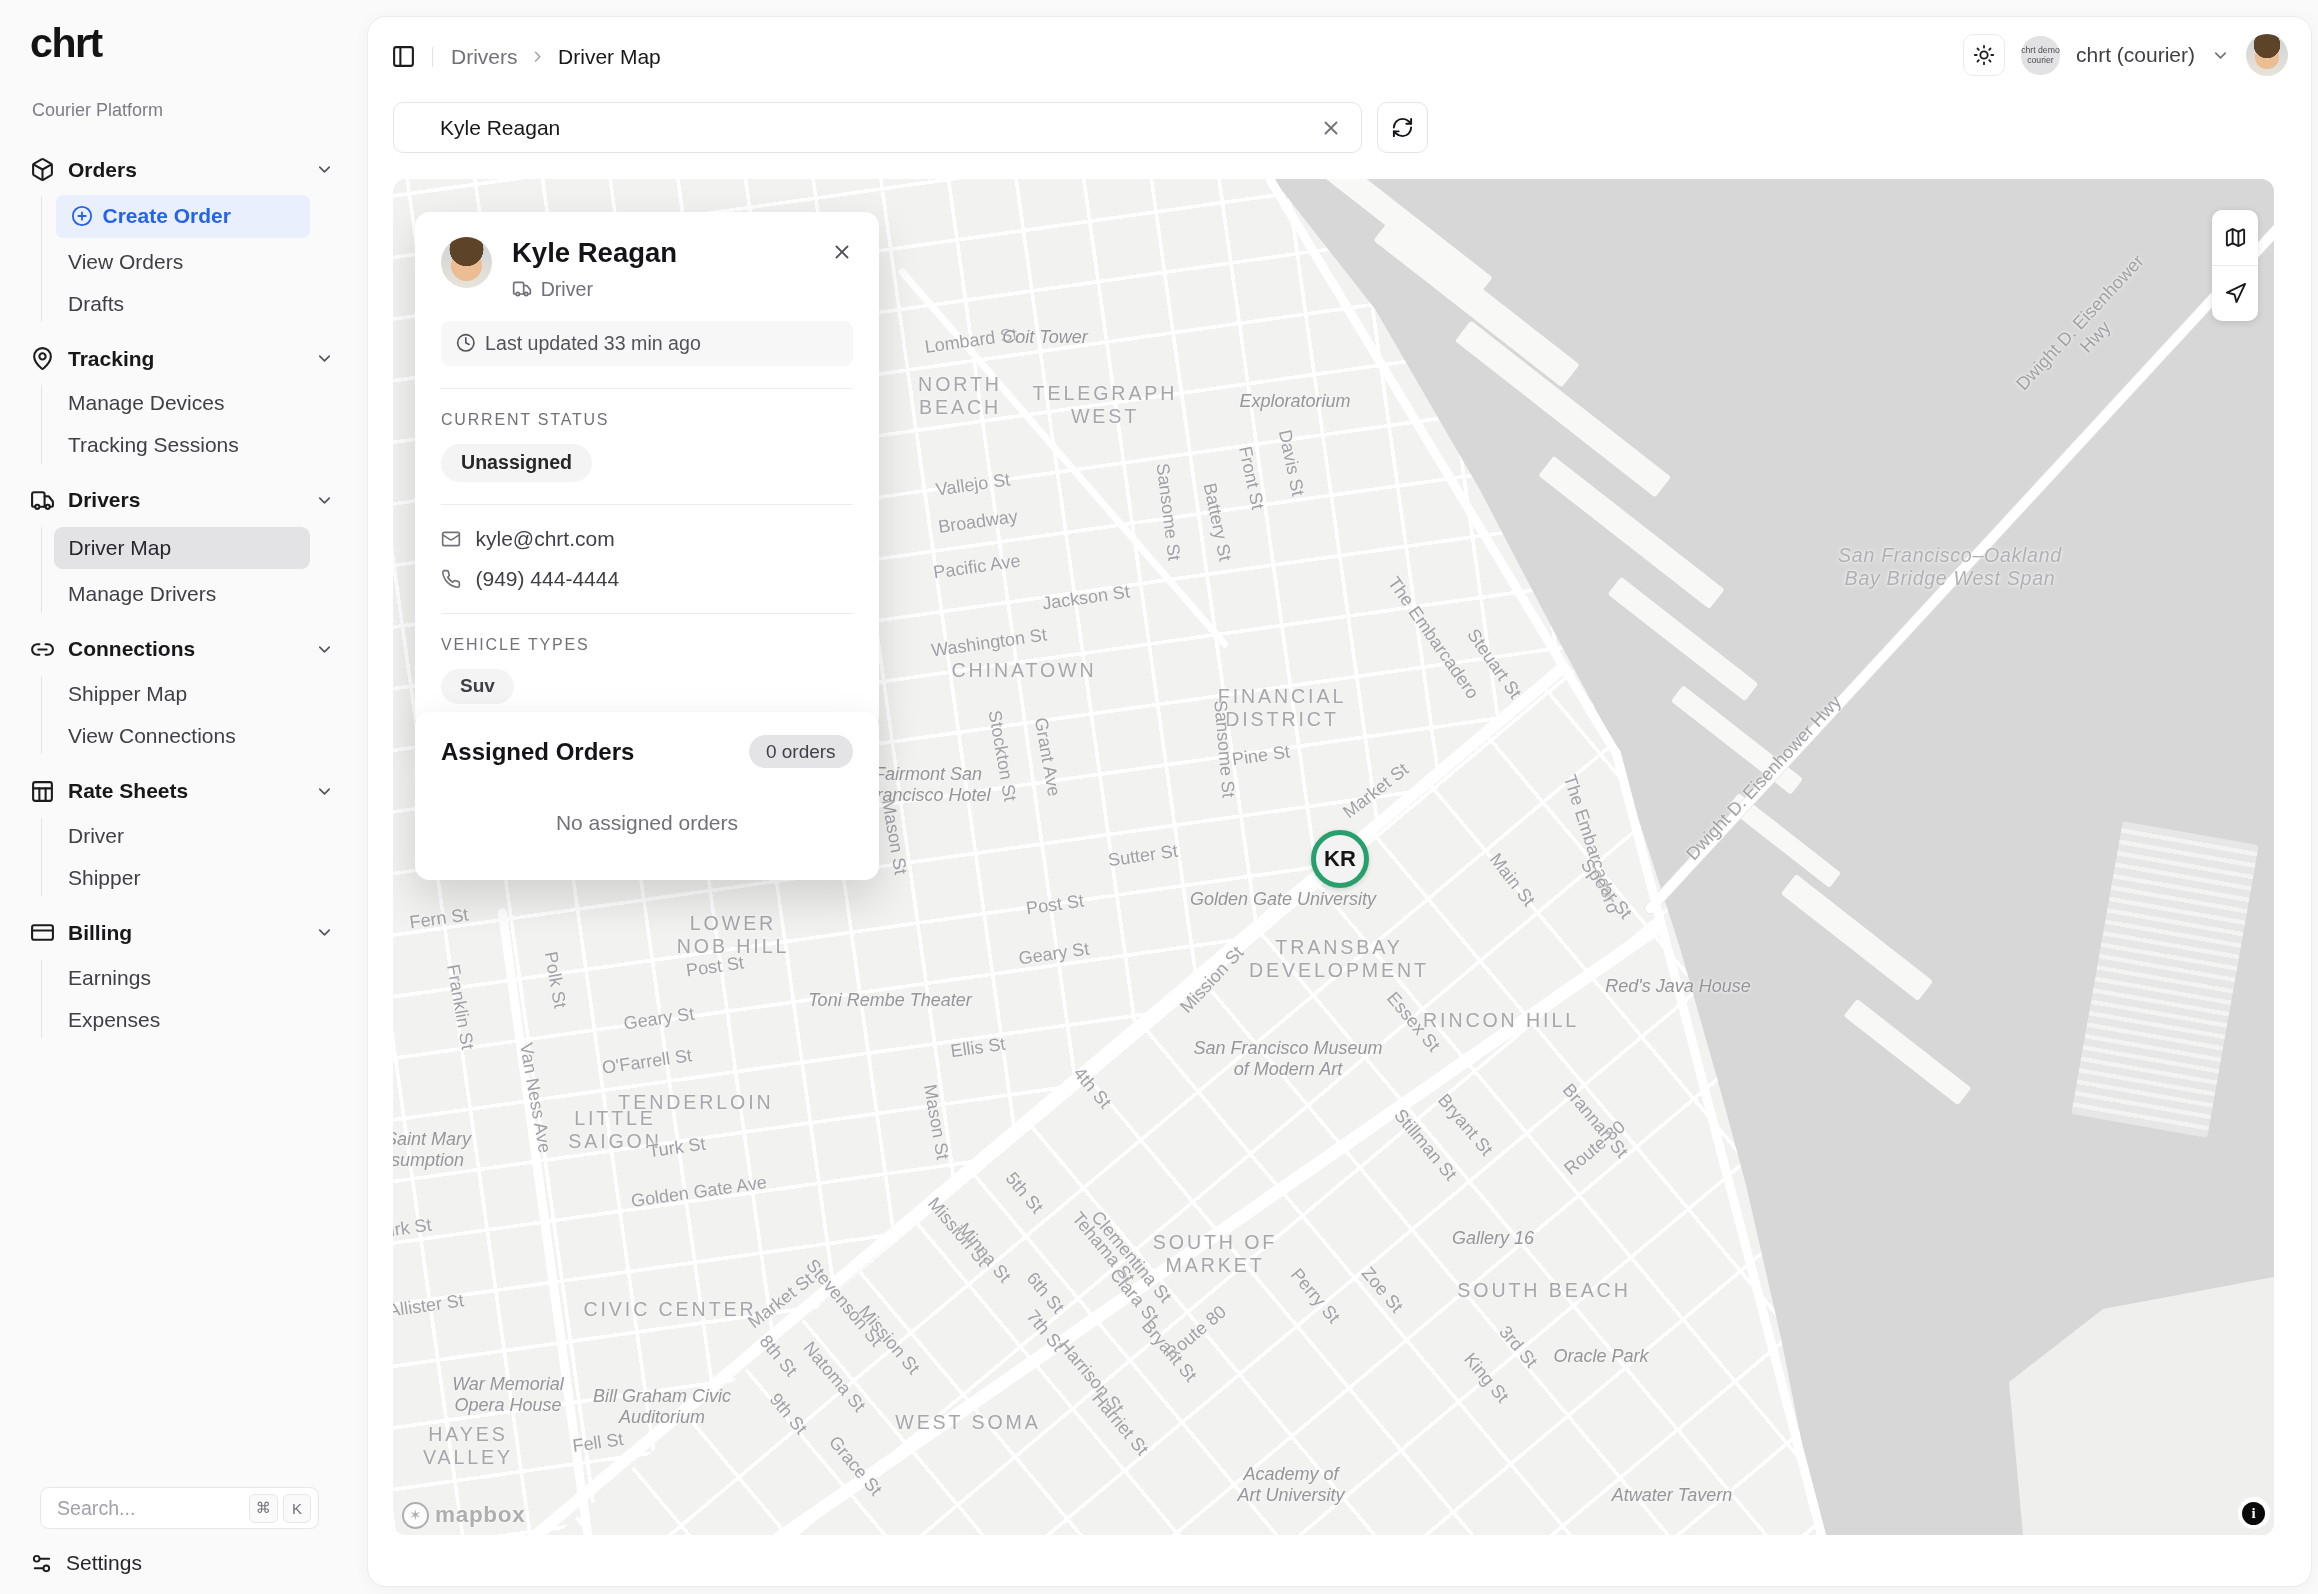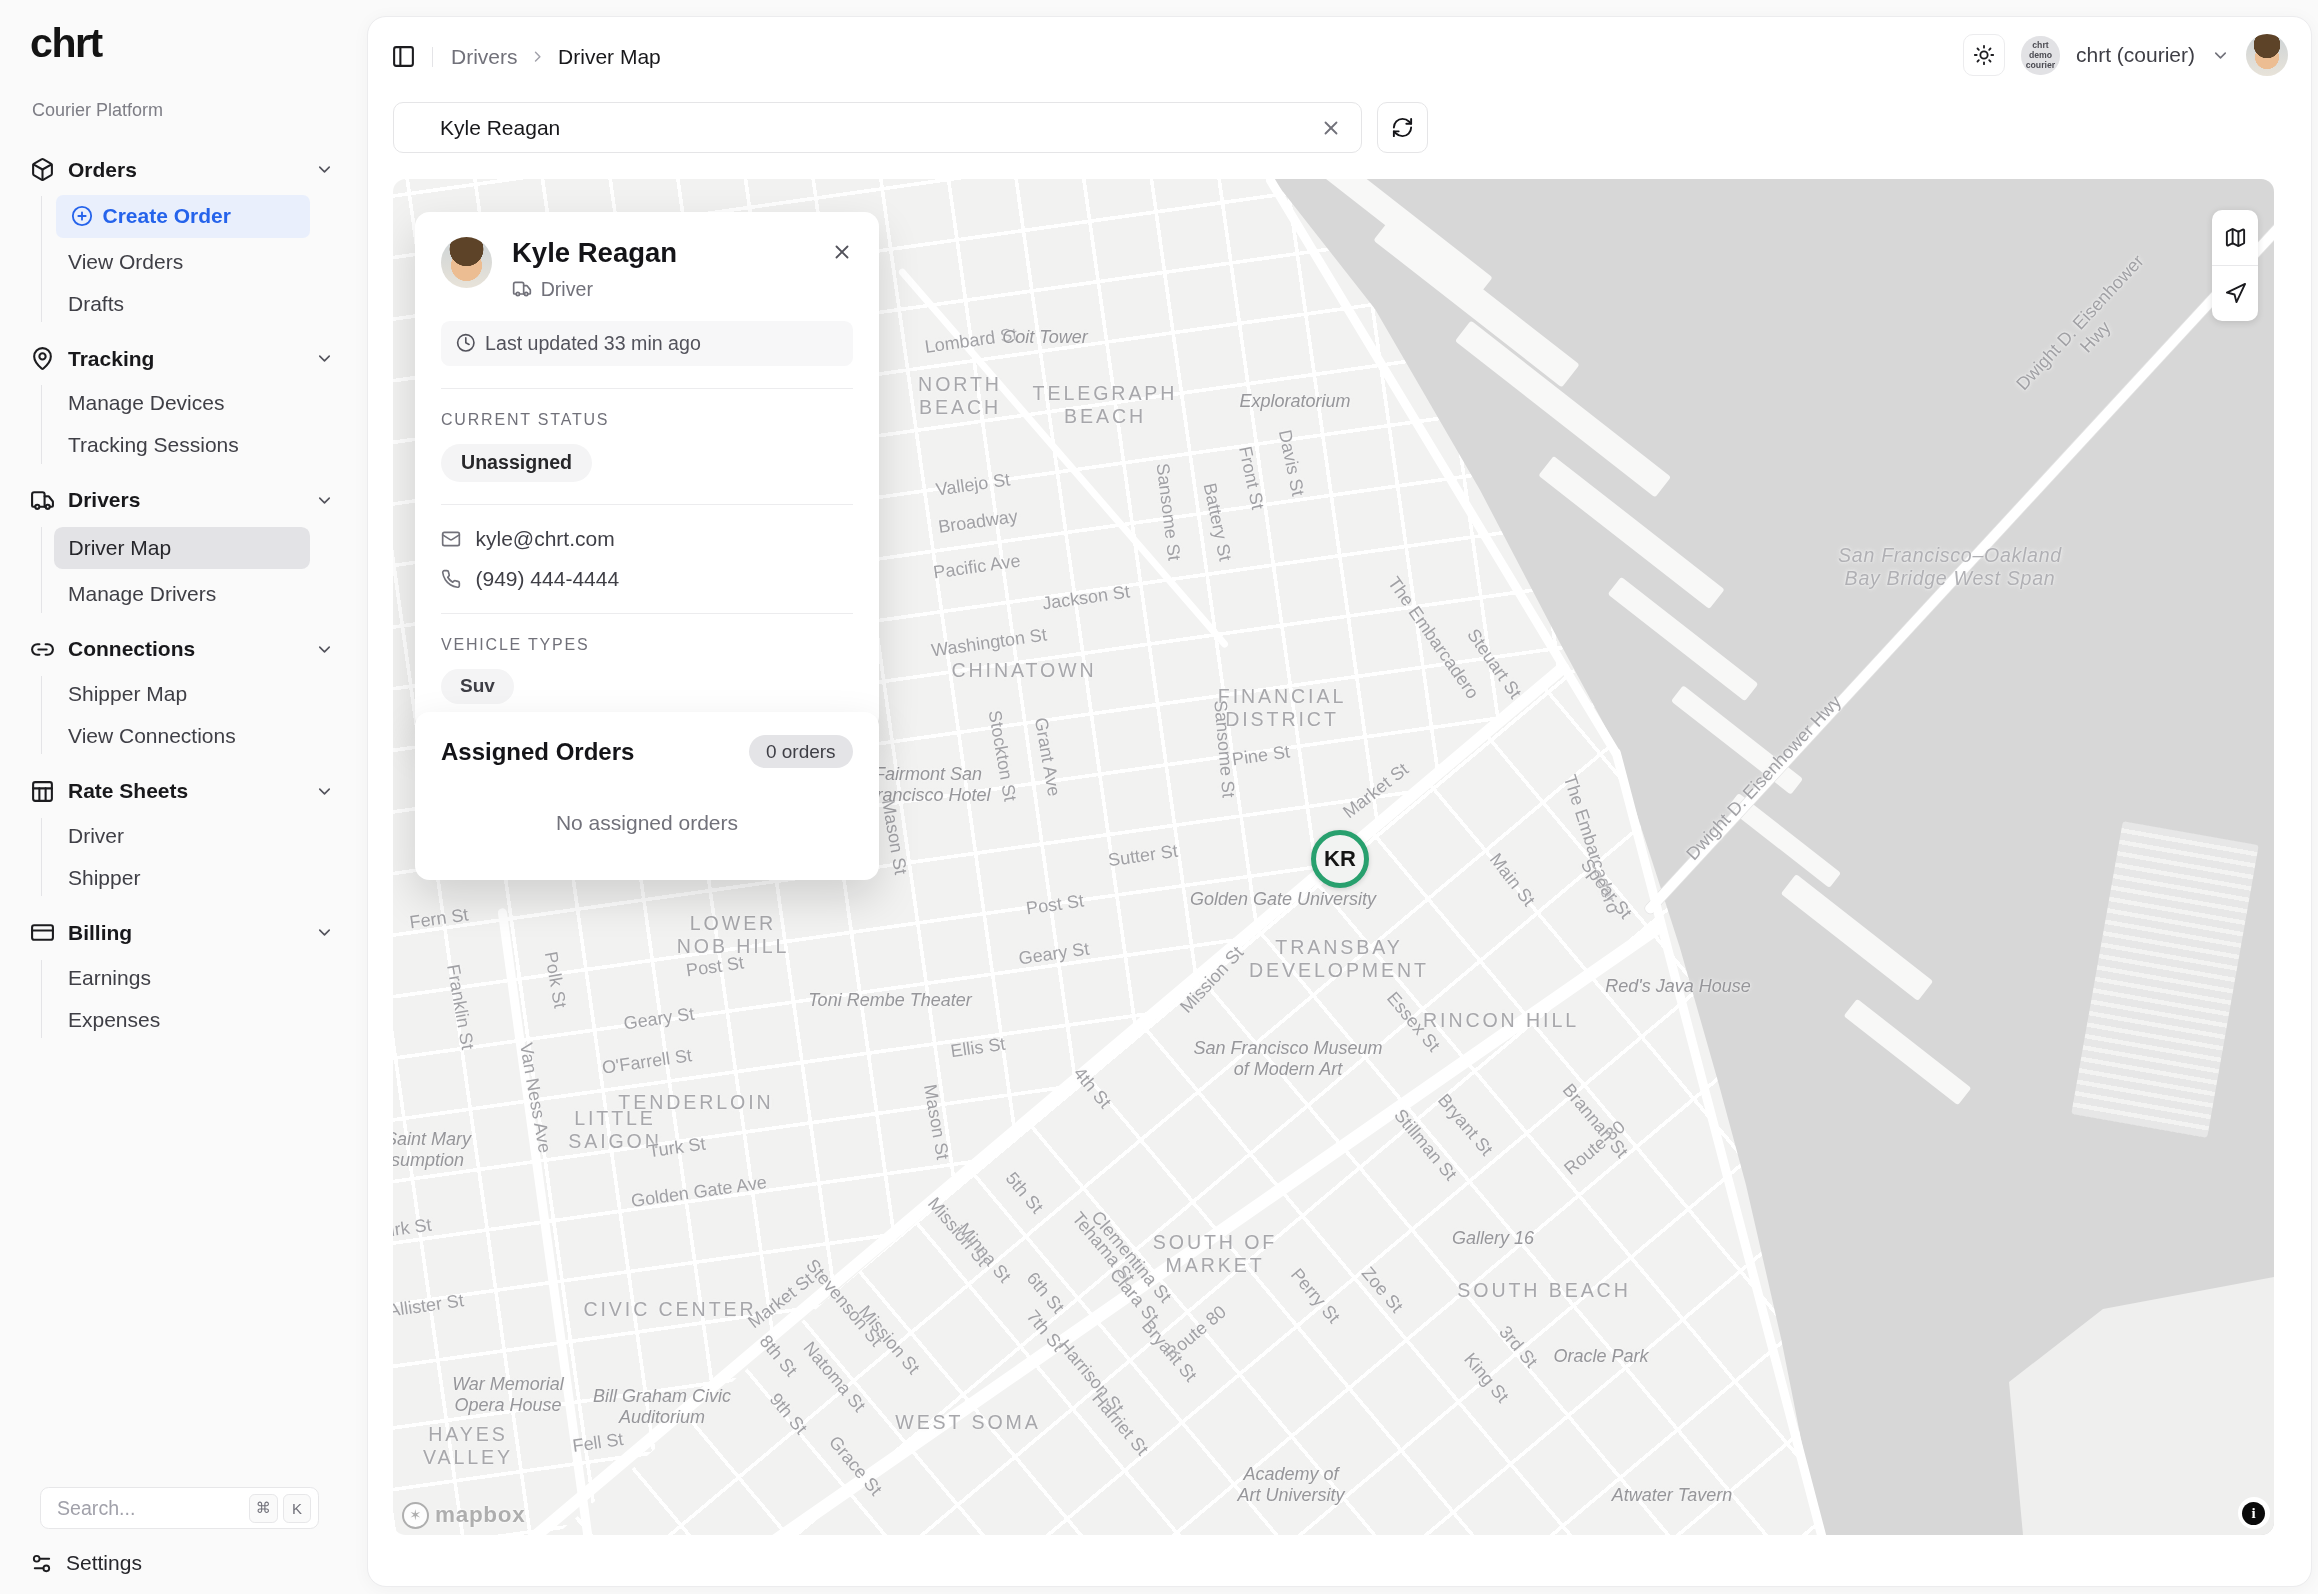--- a/index.html
+++ b/index.html
@@ -35,21 +35,21 @@
   .tgl { position:absolute; left:19px; top:23px; width:33px; height:33px; border-radius:7.2px; color:#1c1c1f; display:flex; align-items:center; justify-content:center; cursor:pointer; }
   .tgl svg { width:25px; height:25px; }
   .vsep { position:absolute; left:64px; top:30px; width:1.4px; height:20px; background:#e4e4e7; }
   .crumbs { position:absolute; left:83px; top:27.5px; display:flex; align-items:center; gap:11.6px; font-size:21px; }
   .crumb-a { color:#71717a; cursor:pointer; }
   .crumb-sep { width:17.4px; height:17.4px; color:#a1a1aa; }
   .crumb-b { color:#18181b; font-weight:500; }
   .topright { position:absolute; right:23px; top:17.4px; display:flex; align-items:center; gap:16px; }
   .theme-btn { width:42px; height:42px; border:1.4px solid #ececee; border-radius:10px; display:flex; align-items:center; justify-content:center; color:#1c1c1f; cursor:pointer; background:#fff; }
   .theme-btn svg { width:22px; height:22px; }
-  .orgbadge { width:39px; height:39px; border-radius:19px; background:#e2e2e5; color:#4b4b52; font-size:8.7px; font-weight:700; line-height:10px; display:flex; align-items:center; justify-content:center; text-align:center; white-space:pre-line; cursor:pointer; }
+  .orgbadge { width:39px; height:39px; border-radius:19px; background:#e2e2e5; color:#4b4b52; font-size:8.7px; font-weight:400; line-height:10px; display:flex; align-items:center; justify-content:center; text-align:center; white-space:pre-line; cursor:pointer; }
   .orgname { font-size:21px; color:#3f3f46; font-weight:500; cursor:pointer; }
   .orgchev { width:19px; height:19px; color:#71717a; }
   .avatar { width:42px; height:42px; border-radius:50%;
      background: radial-gradient(circle at 50% 26%, #5d4328 0 35%, transparent 36%),
                  radial-gradient(circle at 50% 55%, #ecbd92 0 38%, transparent 39%),
                  linear-gradient(180deg,#cdd3d6 0%,#e8e3d9 100%);
      cursor:pointer; }
 
   .searchbar { position:absolute; left:25px; top:85px; width:969px; height:51px; border:1.4px solid #e5e5e7; border-radius:10px; background:#fff; display:flex; align-items:center; padding:0 19px 0 46px; }
   .searchbar input { border:none; outline:none; flex:1; font-size:21px; font-weight:500; color:#18181b; font-family:"Liberation Sans",sans-serif; background:transparent; }
@@ -370,21 +370,21 @@
     <div class="road" style="left:1254px;top:728px;width:972px;height:10px;transform:rotate(-47.3deg);box-shadow:0 0 0 0.7px #e4e4e4"></div>
     <div class="road" style="left:875px;top:-7.2px;width:677px;height:9.4px;transform:rotate(58.9deg)"></div>
     <div class="road" style="left:1222px;top:565px;width:824px;height:9.4px;transform:rotate(75.3deg)"></div>
     <div class="road" style="left:109px;top:725px;width:643px;height:8.7px;transform:rotate(82.2deg)"></div>
     <div class="road" style="left:507px;top:87px;width:499px;height:7.2px;transform:rotate(49.1deg)"></div>
 
     <div class="maplabels">
         <span class="ml d" style="left: 567px; top: 217px; transform: translate(-50%, -50%) rotate(0deg);">NORTH
 BEACH</span>
         <span class="ml d" style="left: 712px; top: 226px; transform: translate(-50%, -50%) rotate(0deg);">TELEGRAPH
-BEACH</span>
+WEST</span>
         <span class="ml d" style="left: 631px; top: 491px; transform: translate(-50%, -50%) rotate(0deg);">CHINATOWN</span>
         <span class="ml d" style="left: 889px; top: 529px; transform: translate(-50%, -50%) rotate(0deg);">FINANCIAL
 DISTRICT</span>
         <span class="ml d" style="left: 946px; top: 780px; transform: translate(-50%, -50%) rotate(0deg);">TRANSBAY
 DEVELOPMENT</span>
         <span class="ml d" style="left: 1108px; top: 841px; transform: translate(-50%, -50%) rotate(0deg);">RINCON HILL</span>
         <span class="ml d" style="left: 822px; top: 1075px; transform: translate(-50%, -50%) rotate(0deg);">SOUTH OF
 MARKET</span>
         <span class="ml d" style="left: 1151px; top: 1111px; transform: translate(-50%, -50%) rotate(0deg);">SOUTH BEACH</span>
         <span class="ml d" style="left: 575px; top: 1243px; transform: translate(-50%, -50%) rotate(0deg);">WEST SOMA</span>

